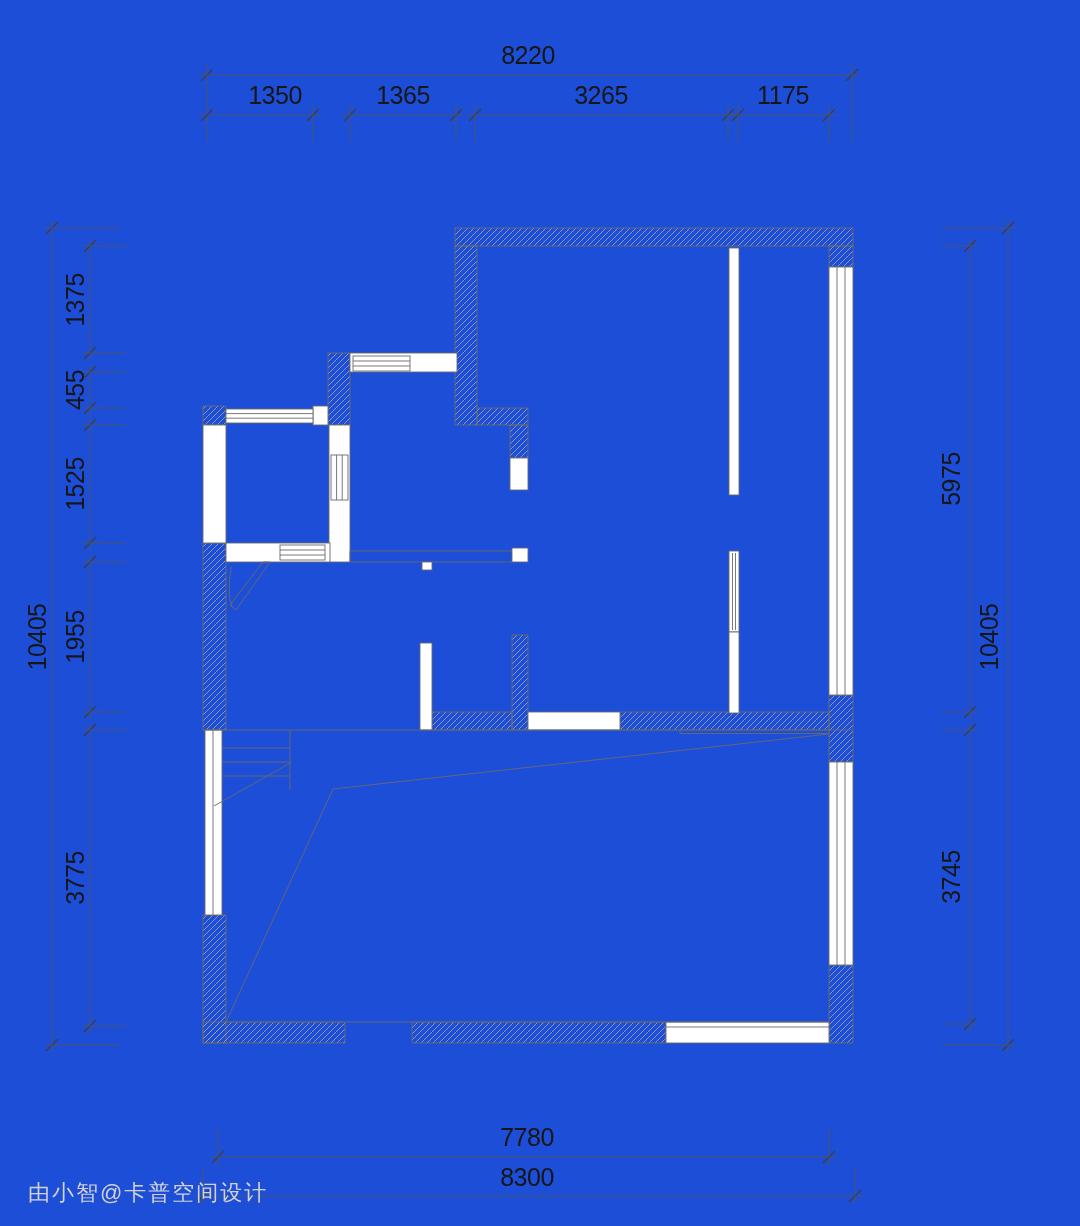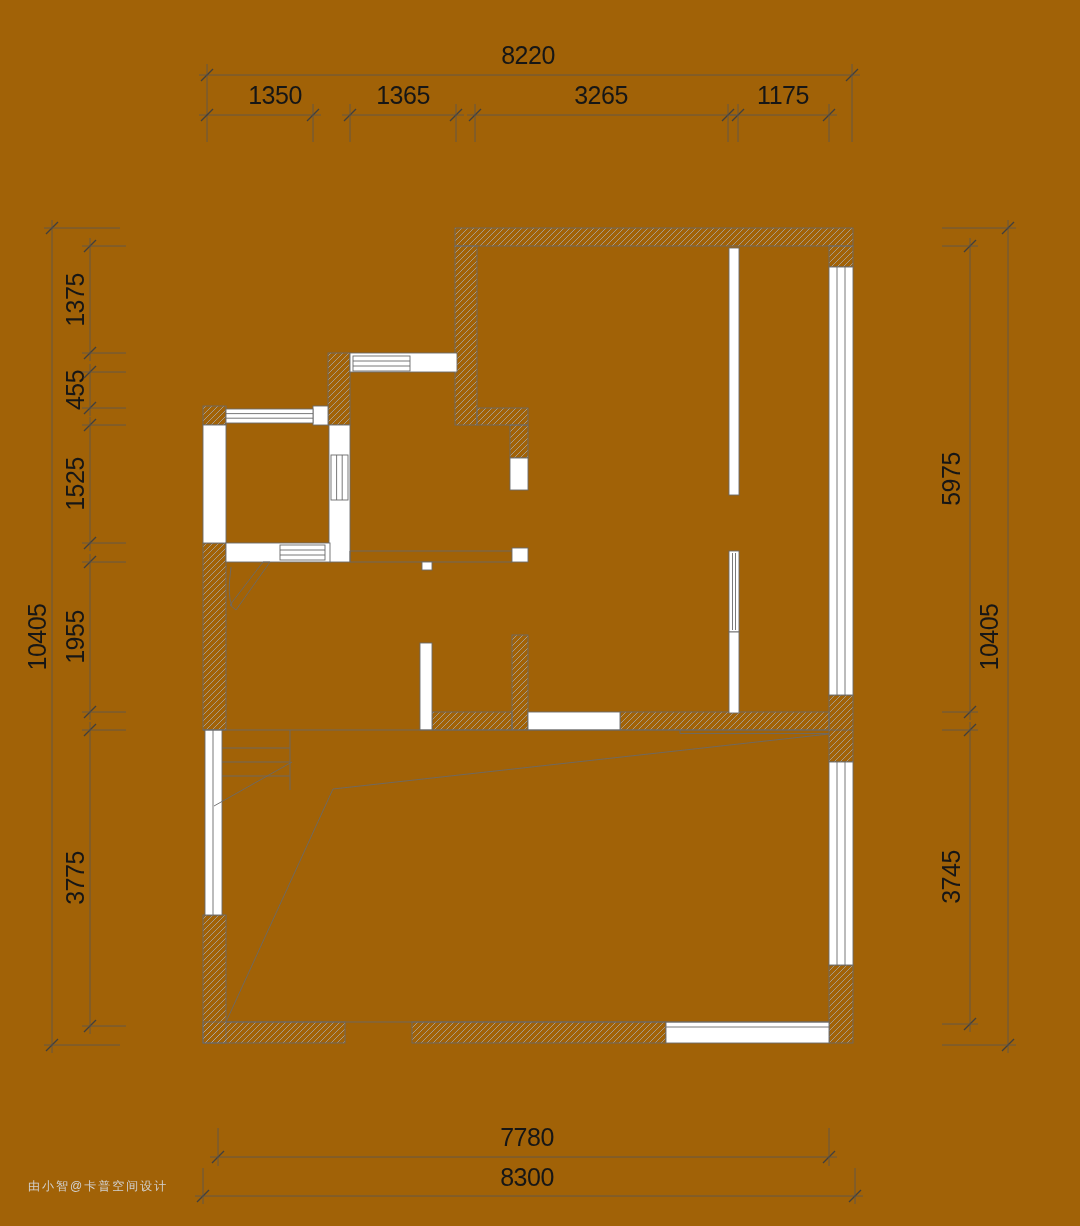--- a/index.html
+++ b/index.html
@@ -1,21 +1,21 @@
 <!DOCTYPE html>
 <html><head>
 <meta charset="utf-8">
 <style>
   html,body{margin:0;padding:0;background:#fff;}
-  .canvas{position:relative;width:1080px;height:1226px;background:#a16207;overflow:hidden;
+  .canvas{position:relative;width:1080px;height:1226px;background:#1d4ed8;overflow:hidden;
           font-family:"Liberation Sans",sans-serif;}
   svg{position:absolute;left:0;top:0;}
   .dim{font-size:25px;fill:#161616;text-anchor:middle;letter-spacing:-0.5px;
        font-family:"Liberation Sans",sans-serif;}
-  .wm{position:absolute;left:28px;top:1178px;font-size:12px;color:#d2d2d2;
+  .wm{position:absolute;left:28px;top:1178px;font-size:22px;color:#d2d2d2;
       letter-spacing:2px;filter:blur(0.6px);user-select:none;}
   .wall{fill:url(#hatch);stroke:#6a6a6a;stroke-width:0.9;}
   .wwall{fill:#ffffff;stroke:#6a6a6a;stroke-width:0.9;}
   .win{fill:#ffffff;stroke:#6a6a6a;stroke-width:0.9;}
   .ln{stroke:#6a6a6a;stroke-width:0.9;fill:none;}
   .dln{stroke:#555;stroke-width:0.8;fill:none;}
   .tick{stroke:#3f3f3f;stroke-width:1.3;}
 </style>
 </head>
 <body>

